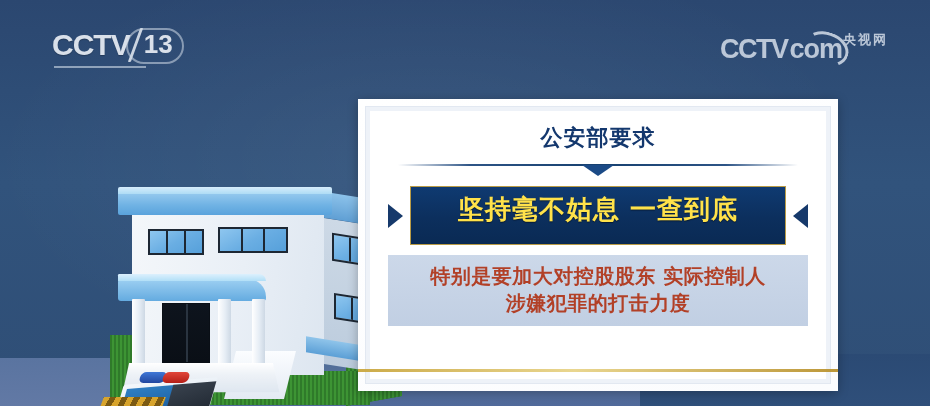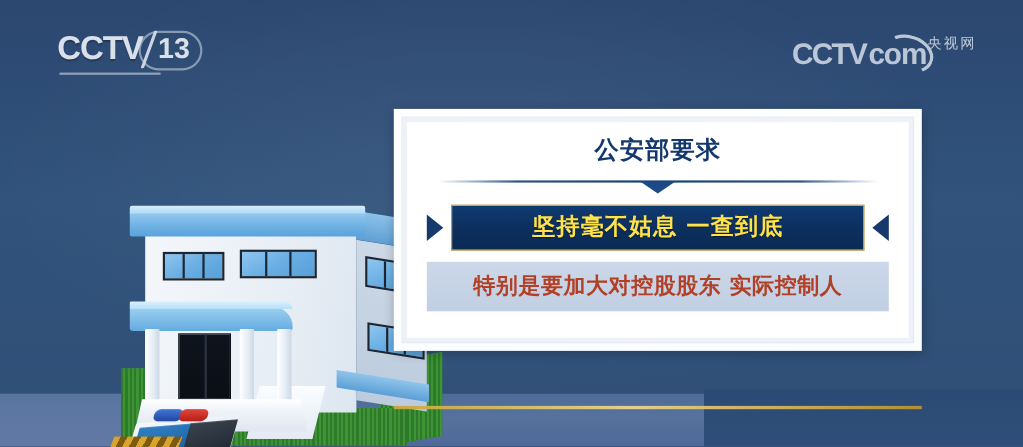--- a/index.html
+++ b/index.html
@@ -83,21 +83,21 @@
   }
   #logocom .com { font-size:27px; letter-spacing:-1px; margin-left:2px; }
   #logocom .swoosh {
     position:absolute; left:83px; top:-4px; width:46px; height:34px;
     border:3px solid #dbe3ee; border-bottom-color:transparent;
     border-left-color:transparent;
     border-radius:50%; transform:rotate(18deg);
   }
   #logocom .yangshiwang {
     position:absolute; right:2px; top:-5px;
-    font-size:13px; color:#dbe3ee; letter-spacing:2px; font-weight:normal;
+    font-size:13px; color:#dbe3ee; letter-spacing:2px; font-weight:bold;
     font-family:"DejaVu Sans","Liberation Sans",sans-serif;
   }
 
   
   #scene { position:absolute; left:110px; top:175px; width:290px; height:231px; }
 
   .grass {
     position:absolute; background:
       repeating-linear-gradient(90deg, #2f7a2a 0 2px, #3d9434 2px 4px),
       linear-gradient(180deg,#47a33c 0%,#2c7527 100%);
@@ -221,21 +221,21 @@
     border-radius:5px; transform:skewX(-18deg);
   }
   #curb {
     position:absolute; left:-8px; top:222px; width:62px; height:10px;
     background:repeating-linear-gradient(100deg,#d8a42c 0 6px,#7c5a12 6px 12px);
     transform:skewX(-20deg);
   }
 
   
   #panel {
-    position:absolute; left:358px; top:99px; width:480px; height:220px;
+    position:absolute; left:358px; top:99px; width:480px; height:292px;
     background:linear-gradient(160deg,#ffffff 0%,#fbfcfe 100%);
     padding:7px;
     box-shadow:0 2px 10px rgba(0,0,0,.28);
   }
   #panel-inner {
     width:100%; height:100%;
     background:#ffffff;
     border:1px solid #e2e8f1;
     box-shadow:inset 0 0 0 4px #eef2f8;
     padding:14px 22px 12px;
@@ -281,23 +281,23 @@
     border-left:15px solid #16396b;
   }
   #arrow-right {
     border-top:12px solid transparent; border-bottom:12px solid transparent;
     border-right:15px solid #16396b;
   }
   #bar {
     flex:1 1 auto;
     background:linear-gradient(180deg,#0f3a71 0%,#0c2f5d 55%,#0a2a54 100%);
     border:1px solid #b99b46;
-    color:#ffe24a; font-weight:bold; font-size:21px;
+    color:#ffe24a; font-weight:bold; font-size:26px;
     text-align:center; letter-spacing:1px;
-    padding:5px 0 7px;
+    padding:5px 0 17px;
     font-family:"DejaVu Sans","Liberation Sans",sans-serif;
     text-shadow:0 1px 1px rgba(0,0,0,.45);
   }
 
   #note {
     margin-top:10px;
     background:linear-gradient(180deg,#ccd8e9 0%,#c1cfe3 100%);
     color:#b24027; font-weight:bold; font-size:20px; line-height:1.32;
     text-align:center; padding:8px 10px 10px;
     letter-spacing:.5px;
@@ -400,17 +400,18 @@
 
 
     <div id="bar-row">
       <div class="arrow" id="arrow-left"></div>
       <div id="bar">坚持毫不姑息 一查到底</div>
       <div class="arrow" id="arrow-right"></div>
     </div>
 
     <div id="note">
       <div>特别是要加大对控股股东 实际控制人</div>
+      <div>涉嫌犯罪的打击力度</div>
     </div>
 
   </div>
 </div>
 <div id="panel-gold"></div>
 
 </body></html>

